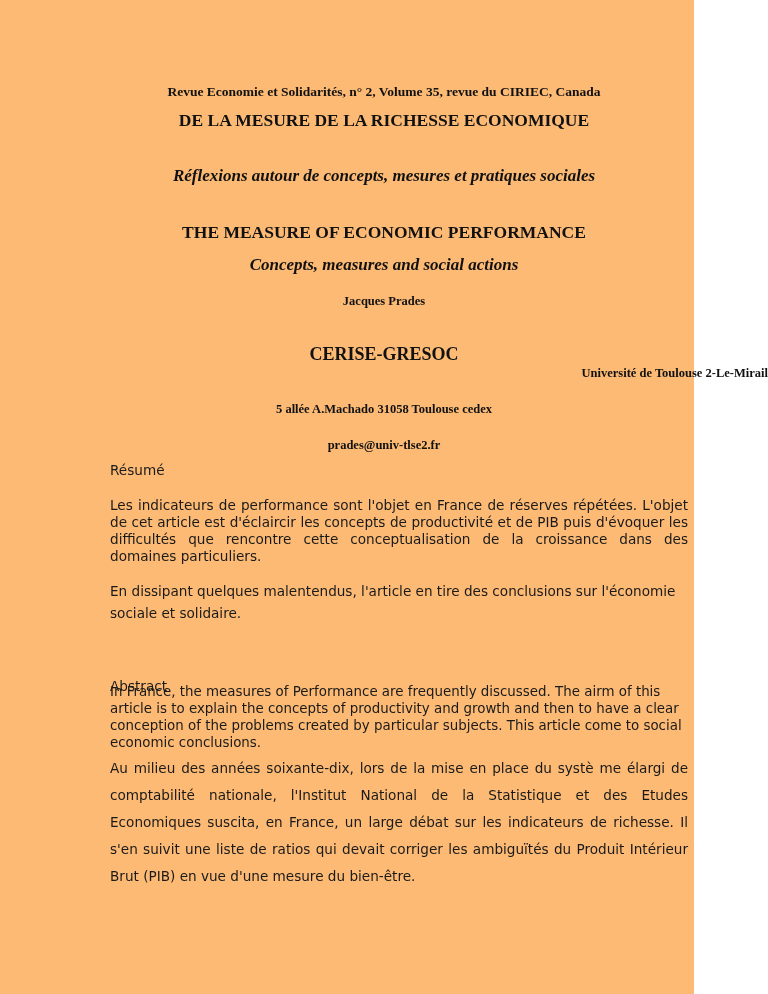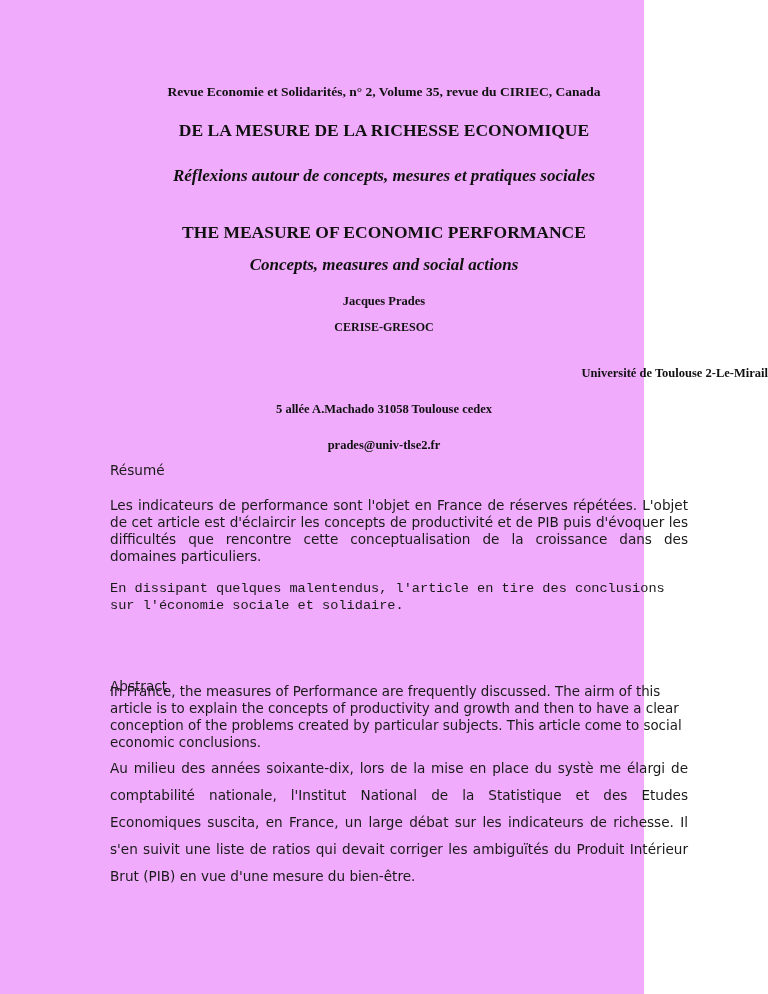--- a/index.html
+++ b/index.html
@@ -10,61 +10,61 @@
     body {
       width: 768px;
       height: 994px;
       position: relative;
       overflow: hidden;
       color: #111111;
     }
     .page {
       position: absolute;
       left: 0; top: 0;
-      width: 644px; height: 994px;
-      background: #f0abfc;
+      width: 694px; height: 994px;
+      background: #fdba74;
     }
     .center {
       position: absolute;
       left: 0;
       width: 768px;
       text-align: center;
       font-family: "Liberation Serif", "DejaVu Serif", serif;
       font-weight: bold;
       white-space: nowrap;
       color: #111;
     }
     .journal { top: 84px; font-size: 13.5px; }
-    .title-fr { top: 120px; font-size: 17.5px; font-weight: bold; }
+    .title-fr { top: 110px; font-size: 17.5px; font-weight: bold; }
     .subtitle-fr { top: 166px; font-size: 17px; font-style: italic; }
     .title-en { top: 222px; font-size: 17.5px; }
     .subtitle-en { top: 255px; font-size: 17px; font-style: italic; }
     .author { top: 294px; font-size: 12.5px; text-align: center; }
-    .lab { top: 320px; font-size: 12px; }
+    .lab { top: 344px; font-size: 18px; }
     .univ { top: 366px; font-size: 12.5px; text-align: right; }
     .address { top: 402px; font-size: 12.5px; }
     .email { top: 438px; font-size: 12.5px; }
 
     .body-text {
       position: absolute;
       left: 110px;
       width: 578px;
       font-family: "DejaVu Sans", "Liberation Sans", sans-serif;
       font-size: 13.6px;
       color: #1a1a1a;
       margin: 0;
     }
     .heading-resume { top: 462px; }
     .p-resume {
       top: 497px;
       line-height: 17px;
       text-align: justify;
       text-align-last: left;
     }
-    .p-dissipant { top: 580px; line-height: 17px; font-family: Liberation Mono, monospace; }
+    .p-dissipant { top: 580px; line-height: 22px; }
     .heading-abstract { top: 630px; margin-top: 48px; }
     .p-abstract { top: 664px; line-height: 17px; font-size: 13.4px; margin-top: 19px; }
     .p-intro {
       top: 755px;
       line-height: 27px;
       text-align: justify;
       text-align-last: left;
     }
   </style>
 </head>

